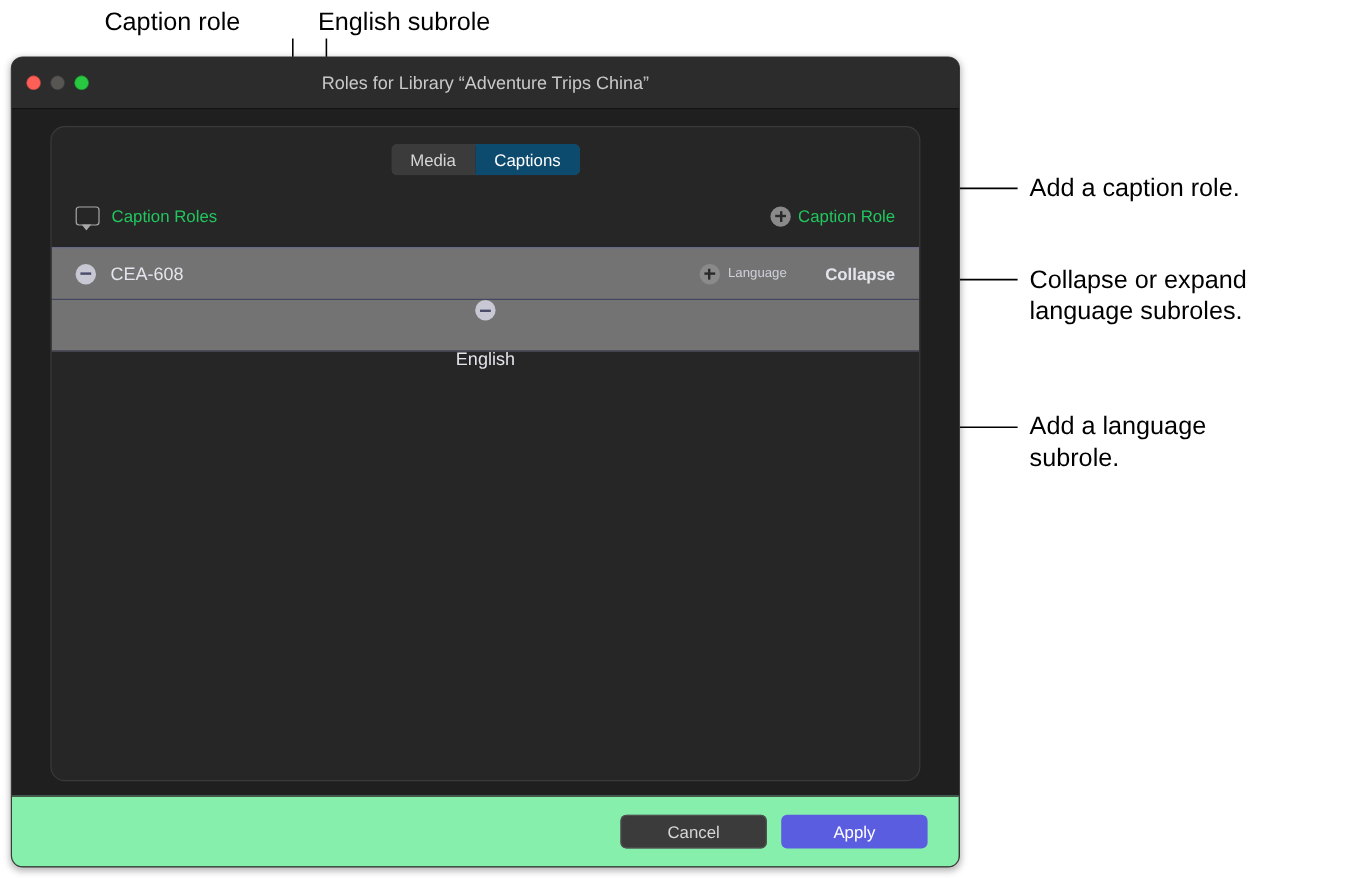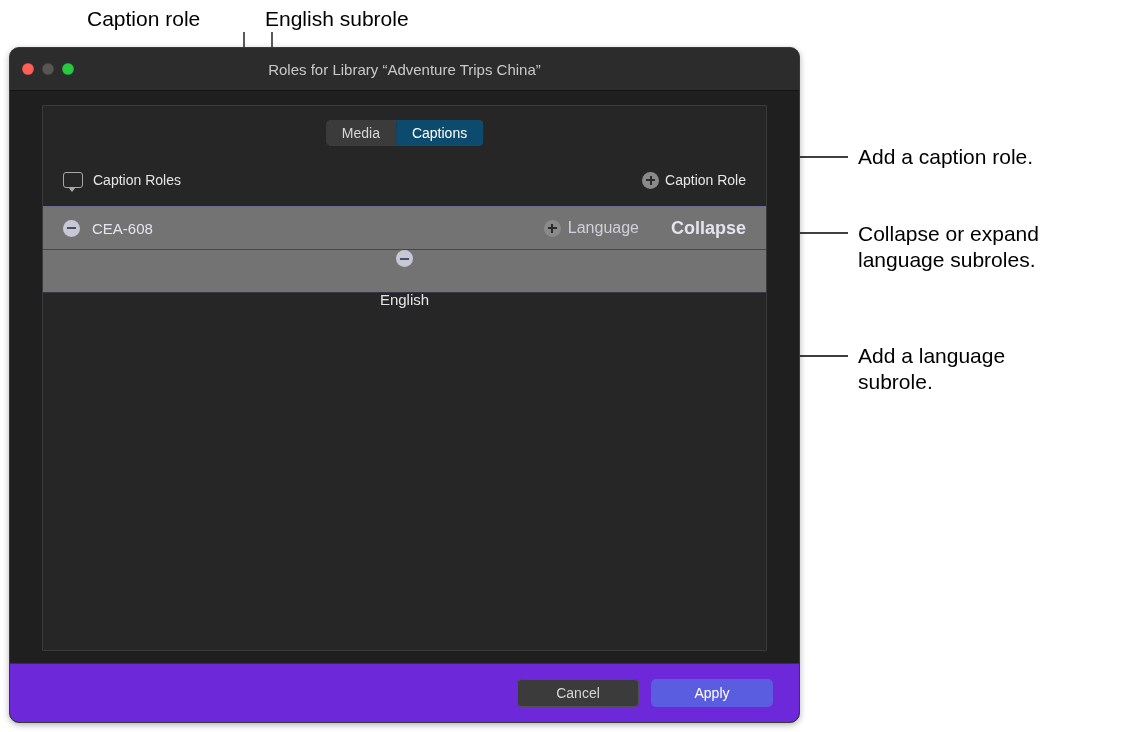--- a/index.html
+++ b/index.html
@@ -67,21 +67,21 @@
   }
 
   .content-panel {
     position: absolute;
     left: 32px;
     right: 32px;
     top: 14px;
     bottom: 14px;
     background: #262626;
     border: 1px solid #3a3a3a;
-    border-radius: 1px;
+    border-radius: 12px;
     overflow: hidden;
   }
 
   
   .segmented {
     position: absolute;
     top: 14px;
     left: 50%;
     transform: translateX(-50%);
     display: flex;
@@ -106,21 +106,21 @@
 
   
   .section-header {
     position: absolute;
     left: 20px;
     right: 20px;
     top: 62px;
     display: flex;
     align-items: center;
     height: 24px;
-    color: #e5e5e5;
+    color: #22c55e;
     font-size: 14px;
   }
   .section-header .left {
     display: flex;
     align-items: center;
     gap: 10px;
   }
   .section-header .spacer { flex: 1; }
   .section-header .right {
     display: flex;
@@ -212,37 +212,37 @@
     border-bottom: 1px solid #363749;
     flex-direction: column;
   }
   .role-row .indent { width: 14px; }
   .role-row .spacer { flex: 1; }
   .role-row .inline-action {
     display: flex;
     align-items: center;
     gap: 7px;
     color: #d0d0da;
-    font-size: 16px;
+    font-size: 11px;
     cursor: pointer;
   }
   .role-row .collapse-btn {
-    font-size: 18px;
+    font-size: 14px;
     font-weight: 600;
     color: #e4e4ec;
     cursor: pointer;
     padding-left: 20px;
   }
 
   
   .footer {
     position: absolute;
     left: 0; right: 0; bottom: 0;
     height: 58px;
-    background: #6d28d9;
+    background: #86efac;
     display: flex;
     align-items: center;
     justify-content: flex-end;
     padding-right: 26px;
     gap: 12px;
     border-top: 1px solid #353535;
   }
   .btn {
     height: 28px;
     min-width: 90px;

